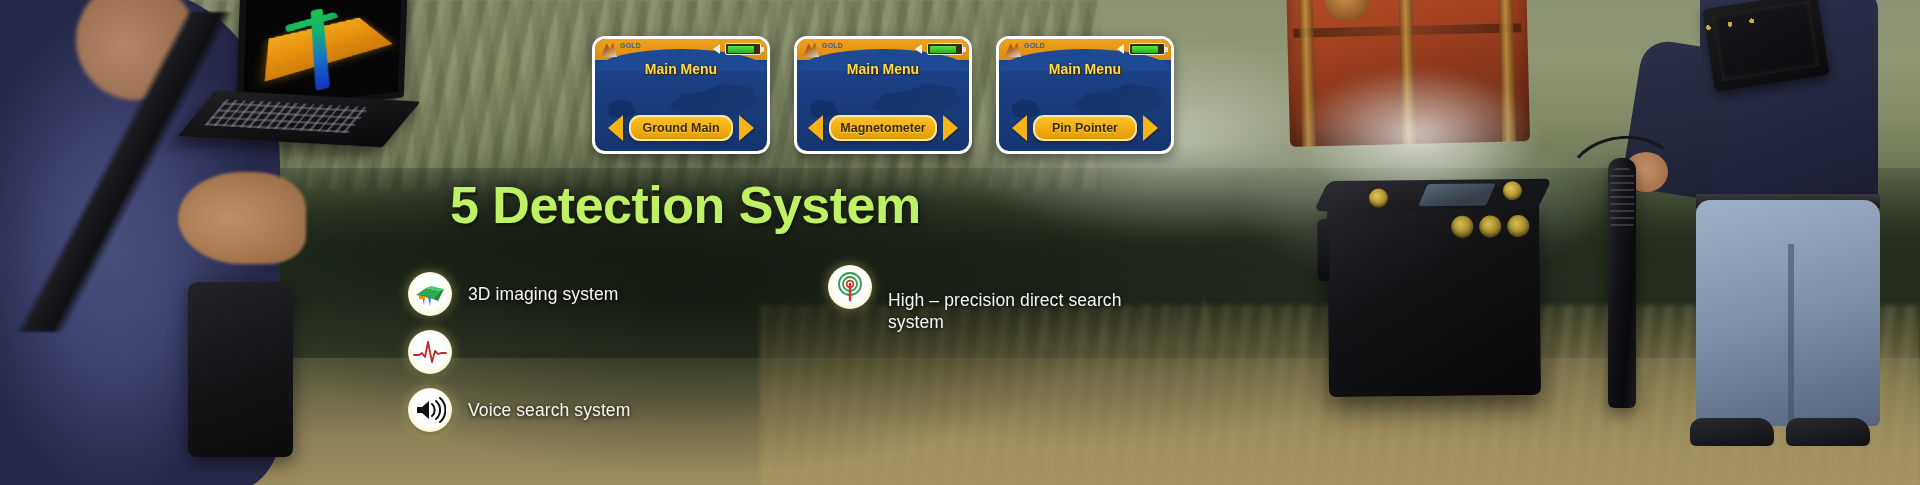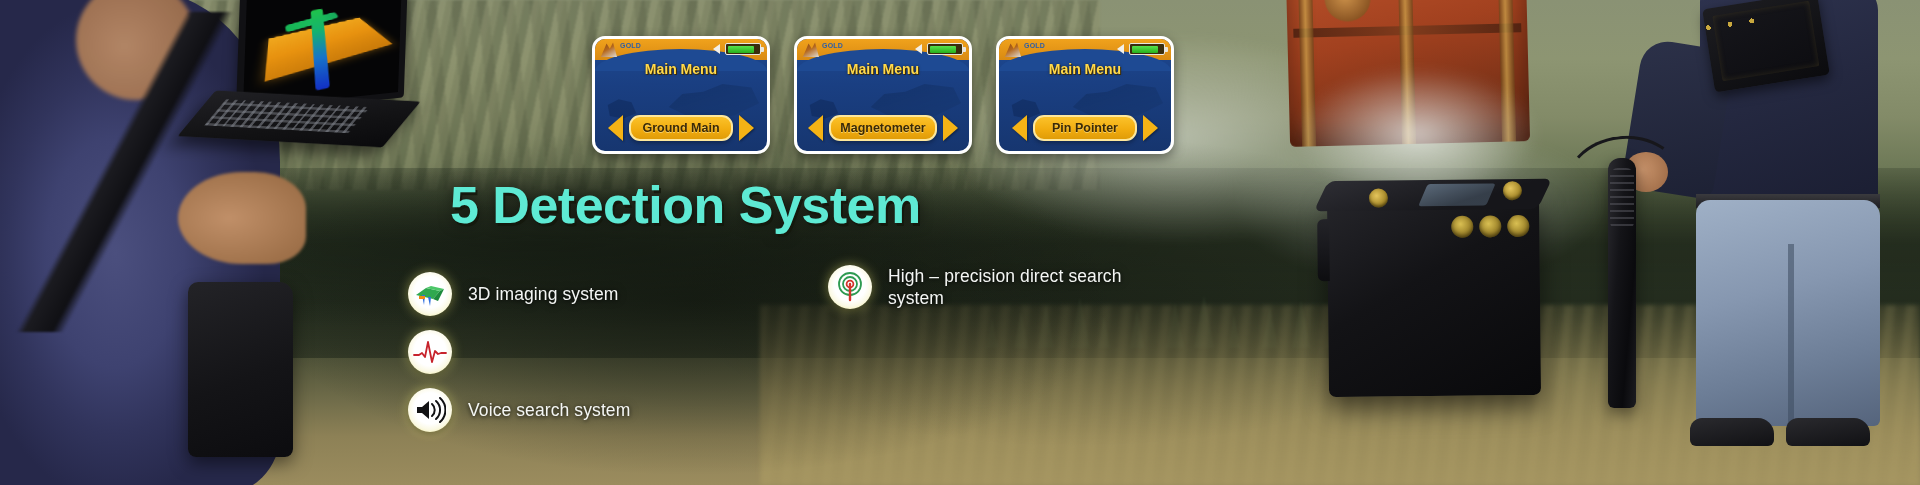--- a/index.html
+++ b/index.html
@@ -459,21 +459,21 @@
     text-shadow: 0 1px 0 rgba(255,235,160,.6);
     box-shadow: 0 2px 4px rgba(0,0,0,.32);
     white-space: nowrap;
   }
 
   
   .headline {
     position: absolute; left: 450px; top: 175px;
     font-size: 52px;
     font-weight: bold;
-    color: #5eead4;
+    color: #bef264;
     letter-spacing: -.5px;
     text-shadow:
       2px 3px 0 rgba(20,24,12,.85),
       0 0 14px rgba(0,0,0,.55);
     z-index: 6;
     white-space: nowrap;
   }
 
   
   .features-left  { position: absolute; left: 408px; top: 272px; width: 330px; z-index: 6; }
@@ -494,21 +494,21 @@
   }
   .feature-text {
     color: #f4f6f4;
     font-size: 17.5px;
     line-height: 1.26;
     padding-top: 3px;
     text-shadow: 0 1px 4px rgba(0,0,0,.75), 0 0 10px rgba(0,0,0,.45);
     letter-spacing: .1px;
   }
   .feature.single .feature-text { padding-top: 11px; }
-  .feature.tall .feature-text   { padding-top: 0; }
+  .feature.tall .feature-text   { padding-top: 0; margin-top: 24px; }
 
   svg { display: block; }
 </style>
 </head>
 <body>
 
 <div id="banner">
 
   <div class="bg-base"></div>
   <div class="bg-ridge"></div>

